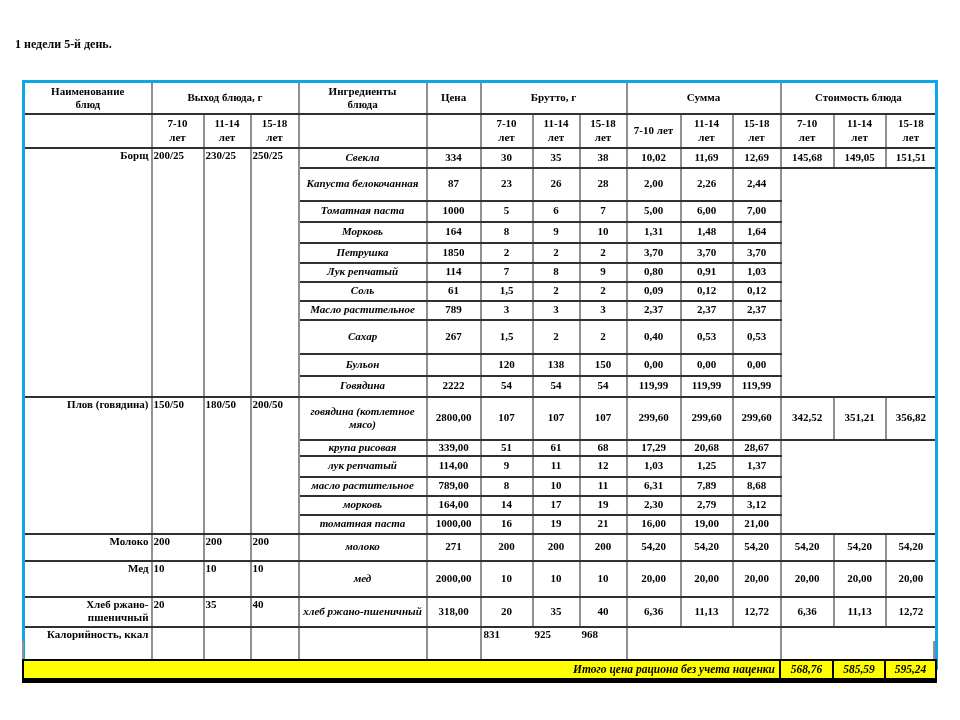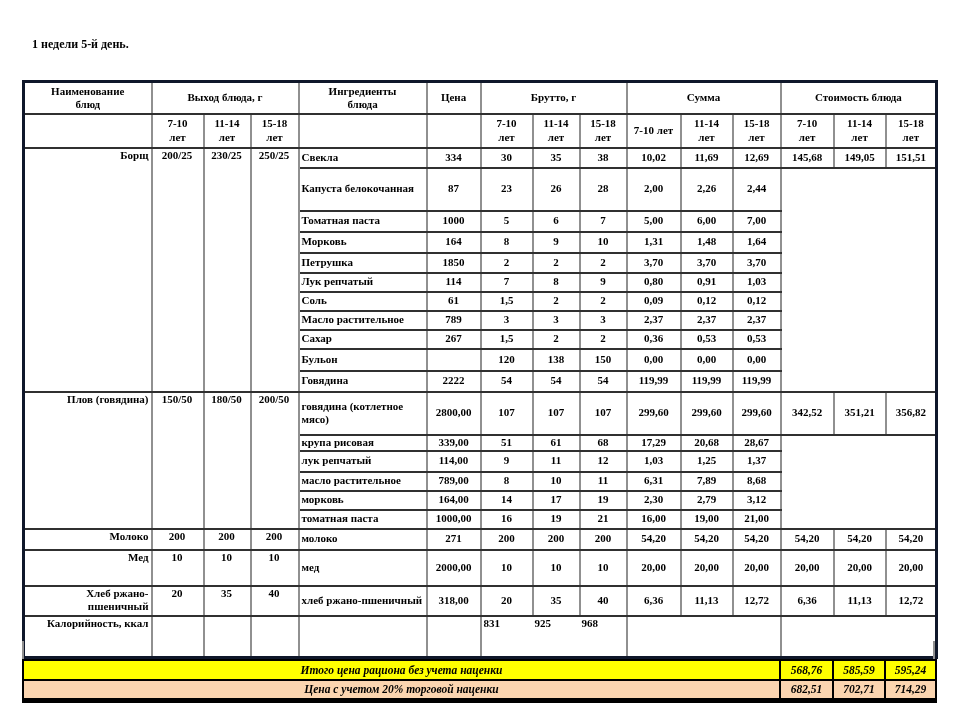--- a/index.html
+++ b/index.html
@@ -1,34 +1,34 @@
 <!DOCTYPE html>
 <html><head>
 <meta charset="utf-8">
 <style>
   html,body{margin:0;padding:0;background:#fff;}
   .page{position:relative;width:960px;height:720px;background:#ffffff;overflow:hidden;
         font-family:"Liberation Serif","DejaVu Serif",serif;font-weight:bold;color:#000;}
-  .doc-title{position:absolute;left:32px;top:37px;font-size:12px;font-weight:bold;}
+  .doc-title{position:absolute;left:15px;top:37px;font-size:12px;font-weight:bold;}
 
   table{border-collapse:collapse;table-layout:fixed;}
-  #main{position:absolute;left:22px;top:80px;width:913px;border:3px solid #0f172a;}
+  #main{position:absolute;left:22px;top:80px;width:913px;border:3px solid #0ea5e9;}
   #main td{border-right:2px solid #909090;border-bottom:2px solid #303030;
            padding:0 2px;font-size:11px;line-height:1.2;overflow:hidden;vertical-align:middle;}
   #main tr.h1 td,#main tr.h2 td{text-align:center;white-space:pre-line;font-size:11px;}
   .name{text-align:right;vertical-align:top !important;}
-  .out{text-align:center;vertical-align:top !important;padding-left:1px !important;}
-  .ing{text-align:left;}
+  .out{text-align:left;vertical-align:top !important;padding-left:1px !important;}
+  .ing{text-align:center;font-style:italic;}
   .num{text-align:center;}
   .cal{text-align:left;vertical-align:top !important;}
   .nbr{border-right:none !important;}
 
   #foot{position:absolute;left:22px;top:659px;width:913px;border:2px solid #000;border-bottom:5px solid #000;}
   #foot td{border:2px solid #000;font-size:11.5px;font-style:italic;font-weight:bold;line-height:1.1;}
-  #foot .flabel{text-align:center;padding:0 12px;}
+  #foot .flabel{text-align:right;padding:0 4px;}
   #foot .fval{text-align:center;}
   .bg-y{background:#FFFF00;}
   .bg-p{background:#FBD5B0;}
 
   .gapline{position:absolute;width:2px;background:#909090;top:641px;height:20px;}
 </style>
 </head>
 <body>
 
 <div class="page">
@@ -104,21 +104,21 @@
       <td class="num">30</td>
       <td class="num">35</td>
       <td class="num">38</td>
       <td class="num">10,02</td>
       <td class="num">11,69</td>
       <td class="num">12,69</td>
       <td class="num">145,68</td>
       <td class="num">149,05</td>
       <td class="num">151,51</td>
     </tr>
-    <tr style="height:43px">
+    <tr style="height:33px">
       <td class="ing">Капуста белокочанная</td>
       <td class="num">87</td>
       <td class="num">23</td>
       <td class="num">26</td>
       <td class="num">28</td>
       <td class="num">2,00</td>
       <td class="num">2,26</td>
       <td class="num">2,44</td>
       <td colspan="3" rowspan="10"></td>
     </tr>
@@ -175,27 +175,27 @@
     <tr style="height:19px">
       <td class="ing">Масло растительное</td>
       <td class="num">789</td>
       <td class="num">3</td>
       <td class="num">3</td>
       <td class="num">3</td>
       <td class="num">2,37</td>
       <td class="num">2,37</td>
       <td class="num">2,37</td>
     </tr>
-    <tr style="height:19px">
+    <tr style="height:34px">
       <td class="ing">Сахар</td>
       <td class="num">267</td>
       <td class="num">1,5</td>
       <td class="num">2</td>
       <td class="num">2</td>
-      <td class="num">0,36</td>
+      <td class="num">0,40</td>
       <td class="num">0,53</td>
       <td class="num">0,53</td>
     </tr>
     <tr style="height:22px">
       <td class="ing">Бульон</td>
       <td class="num"></td>
       <td class="num">120</td>
       <td class="num">138</td>
       <td class="num">150</td>
       <td class="num">0,00</td>
@@ -275,21 +275,21 @@
       <td class="ing">томатная паста</td>
       <td class="num">1000,00</td>
       <td class="num">16</td>
       <td class="num">19</td>
       <td class="num">21</td>
       <td class="num">16,00</td>
       <td class="num">19,00</td>
       <td class="num">21,00</td>
     </tr>
 
-    <tr style="height:21px">
+    <tr style="height:27px">
       <td class="name">Молоко</td>
       <td class="out">200</td>
       <td class="out">200</td>
       <td class="out">200</td>
       <td class="ing">молоко</td>
       <td class="num">271</td>
       <td class="num">200</td>
       <td class="num">200</td>
       <td class="num">200</td>
       <td class="num">54,20</td>
@@ -362,21 +362,15 @@
         <col style="width:52px">
         <col style="width:51px">
     </colgroup>
     <tbody>
         <tr style="height:20px">
       <td class="flabel bg-y">Итого цена рациона без учета наценки</td>
       <td class="fval bg-y">568,76</td>
       <td class="fval bg-y">585,59</td>
       <td class="fval bg-y">595,24</td>
     </tr>
-    <tr style="height:20px">
-      <td class="flabel bg-p">Цена с учетом 20% торговой наценки</td>
-      <td class="fval bg-p">682,51</td>
-      <td class="fval bg-p">702,71</td>
-      <td class="fval bg-p">714,29</td>
-    </tr>
   </tbody>
     </table>
 </div>
 
 </body></html>

